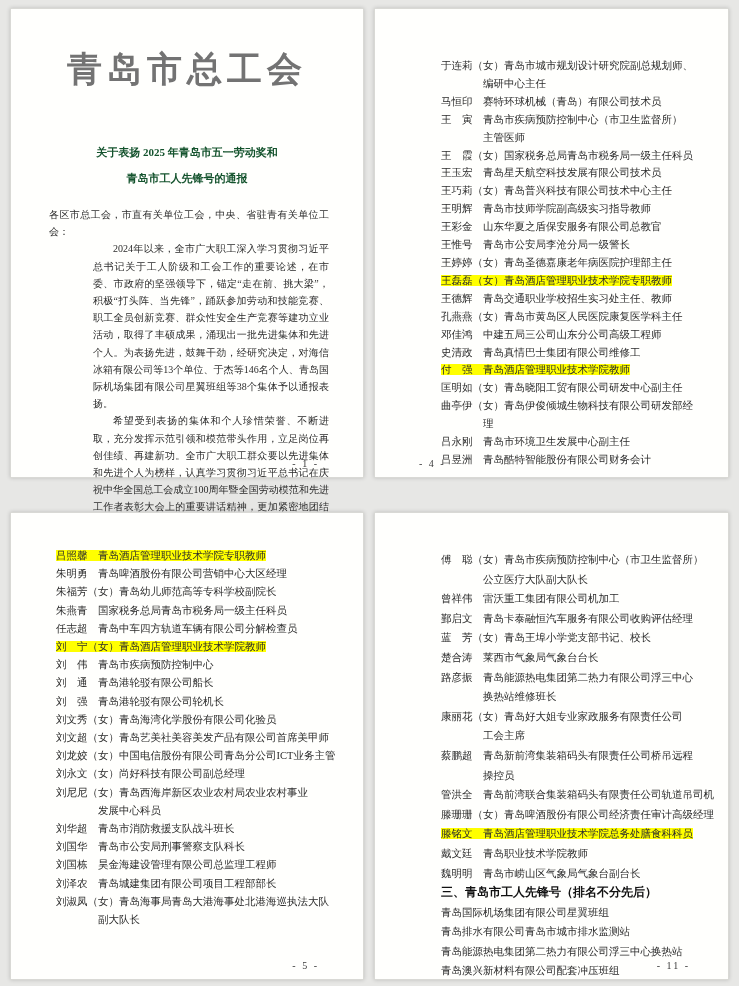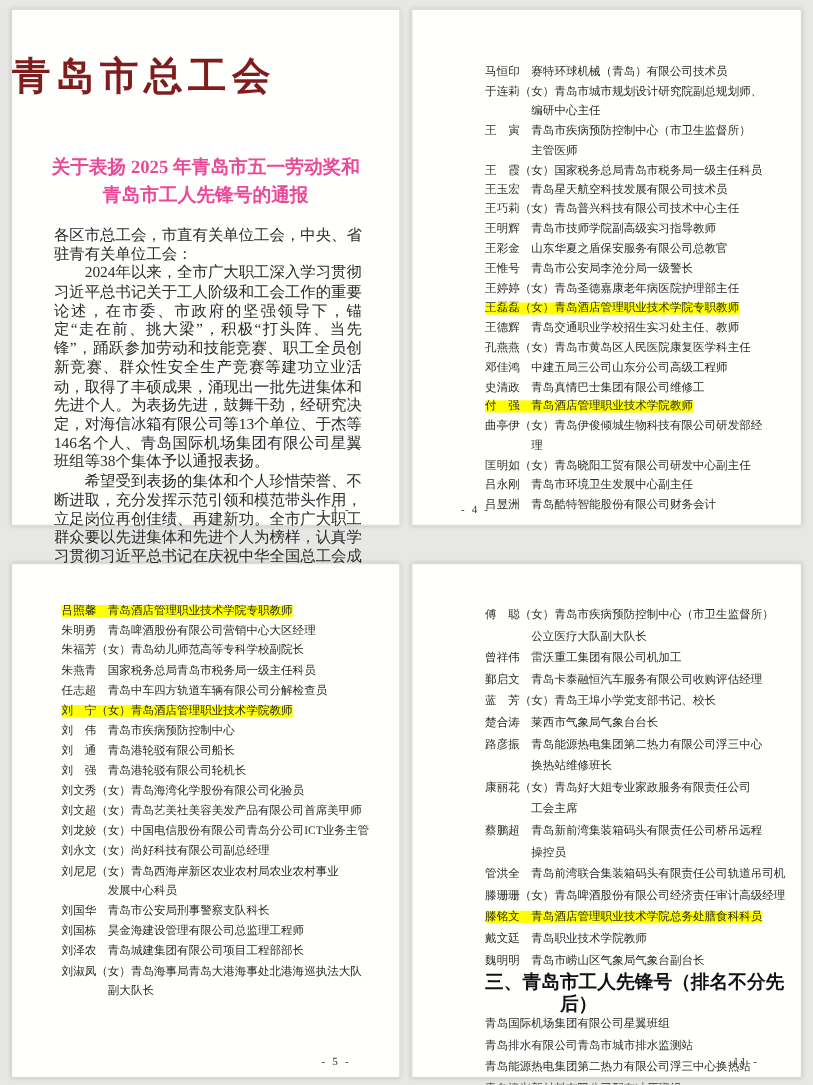--- a/index.html
+++ b/index.html
@@ -7,44 +7,44 @@
        font-family:"Liberation Serif","DejaVu Serif",serif;color:#262626;}
   .canvas{position:relative;width:739px;height:986px;}
   .page{position:absolute;background:#fffffd;border:1px solid #d9d9d5;
         box-shadow:0 0 4px rgba(0,0,0,.18);box-sizing:border-box;}
   .page-tl{left:10px;top:8px;width:354px;height:470px;}
   .page-tr{left:374px;top:8px;width:355px;height:470px;}
   .page-bl{left:10px;top:512px;width:354px;height:468px;}
   .page-br{left:374px;top:512px;width:355px;height:468px;}
 
   
-  .letterhead{position:absolute;top:40px;left:0;right:0;
+  .letterhead{position:absolute;top:40px;left:0;right:0;text-align:center;
               font-weight:900;font-size:35px;letter-spacing:5px;line-height:1.2;
-              color:#7f1d1d;}
+              color:#737373;}
   .doc-title{position:absolute;top:130px;left:0;right:0;text-align:center;
-             font-weight:bold;font-size:17px;line-height:26px;color:#ec4899;}
+             font-weight:bold;font-size:11px;line-height:26px;color:#14532d;}
   .p1-body{position:absolute;top:197px;left:38px;width:280px;
-           font-size:14px;line-height:17.2px;text-align:justify;color:#2b2b2b;}
+           font-size:10px;line-height:17.2px;text-align:justify;color:#2b2b2b;}
   .p1-body p{margin:0;}
-  .p1-body p.indent{text-indent:2em;}
+  .p1-body p.indent{text-indent:2em;margin-left:44px;}
 
   
   .page-num{position:absolute;bottom:8px;font-size:10px;letter-spacing:2px;color:#3a3a3a;}
   .pn-right{right:44px;} .pn-left{left:44px;} .pn-right-11{right:38px;}
 
   
   .name-list{position:absolute;font-size:10.5px;color:#2b2b2b;}
   .list-p4{left:66px;top:48px;width:260px;line-height:17.9px;}
   .list-p5{left:45px;top:34px;width:280px;line-height:18.2px;}
   .list-p11{left:66px;top:37px;width:280px;line-height:19.6px;}
   .entry{white-space:pre-wrap;padding-left:4em;text-indent:-4em;}
   .entry.hl .entry-text{background:#ffff00;}
   .entry.heading{font-weight:bold;
                  font-family:"Liberation Sans","DejaVu Sans",sans-serif;
-                 font-size:17px;color:#111;}
+                 font-size:12px;color:#111;}
 </style>
 </head>
 <body>
 
 <div class="canvas">
 
   <section class="page page-tl">
     <div class="letterhead">青岛市总工会</div>
     <div class="doc-title">
       <span>关于表扬 2025 年青岛市五一劳动奖和</span><br>
@@ -53,40 +53,40 @@
     <div class="p1-body">
       <p>各区市总工会，市直有关单位工会，中央、省驻青有关单位工会：</p>
       <p class="indent">2024年以来，全市广大职工深入学习贯彻习近平总书记关于工人阶级和工会工作的重要论述，在市委、市政府的坚强领导下，锚定“走在前、挑大梁”，积极“打头阵、当先锋”，踊跃参加劳动和技能竞赛、职工全员创新竞赛、群众性安全生产竞赛等建功立业活动，取得了丰硕成果，涌现出一批先进集体和先进个人。为表扬先进，鼓舞干劲，经研究决定，对海信冰箱有限公司等13个单位、于杰等146名个人、青岛国际机场集团有限公司星翼班组等38个集体予以通报表扬。</p>
       <p class="indent">希望受到表扬的集体和个人珍惜荣誉、不断进取，充分发挥示范引领和模范带头作用，立足岗位再创佳绩、再建新功。全市广大职工群众要以先进集体和先进个人为榜样，认真学习贯彻习近平总书记在庆祝中华全国总工会成立100周年暨全国劳动模范和先进工作者表彰大会上的重要讲话精神，更加紧密地团结在以</p>
     </div>
     <div class="page-num pn-right">- 1 -</div>
   </section>
 
   <section class="page page-tr">
     <div class="name-list list-p4">
-        <div class="entry"><span class="entry-text">马恒印　赛特环球机械（青岛）有限公司技术员</span></div>
         <div class="entry"><span class="entry-text">于连莉（女）青岛市城市规划设计研究院副总规划师、
 编研中心主任</span></div>
+        <div class="entry"><span class="entry-text">马恒印　赛特环球机械（青岛）有限公司技术员</span></div>
         <div class="entry"><span class="entry-text">王　寅　青岛市疾病预防控制中心（市卫生监督所）
 主管医师</span></div>
         <div class="entry"><span class="entry-text">王　霞（女）国家税务总局青岛市税务局一级主任科员</span></div>
         <div class="entry"><span class="entry-text">王玉宏　青岛星天航空科技发展有限公司技术员</span></div>
         <div class="entry"><span class="entry-text">王巧莉（女）青岛普兴科技有限公司技术中心主任</span></div>
         <div class="entry"><span class="entry-text">王明辉　青岛市技师学院副高级实习指导教师</span></div>
         <div class="entry"><span class="entry-text">王彩金　山东华夏之盾保安服务有限公司总教官</span></div>
         <div class="entry"><span class="entry-text">王惟号　青岛市公安局李沧分局一级警长</span></div>
         <div class="entry"><span class="entry-text">王婷婷（女）青岛圣德嘉康老年病医院护理部主任</span></div>
         <div class="entry hl"><span class="entry-text">王磊磊（女）青岛酒店管理职业技术学院专职教师</span></div>
         <div class="entry"><span class="entry-text">王德辉　青岛交通职业学校招生实习处主任、教师</span></div>
         <div class="entry"><span class="entry-text">孔燕燕（女）青岛市黄岛区人民医院康复医学科主任</span></div>
         <div class="entry"><span class="entry-text">邓佳鸿　中建五局三公司山东分公司高级工程师</span></div>
         <div class="entry"><span class="entry-text">史清政　青岛真情巴士集团有限公司维修工</span></div>
         <div class="entry hl"><span class="entry-text">付　强　青岛酒店管理职业技术学院教师</span></div>
+        <div class="entry"><span class="entry-text">匡明如（女）青岛晓阳工贸有限公司研发中心副主任</span></div>
         <div class="entry"><span class="entry-text">曲亭伊（女）青岛伊俊倾城生物科技有限公司研发部经理</span></div>
-        <div class="entry"><span class="entry-text">匡明如（女）青岛晓阳工贸有限公司研发中心副主任</span></div>
         <div class="entry"><span class="entry-text">吕永刚　青岛市环境卫生发展中心副主任</span></div>
         <div class="entry"><span class="entry-text">吕昱洲　青岛酷特智能股份有限公司财务会计</span></div>
       </div>
     <div class="page-num pn-left">- 4 -</div>
   </section>
 
   <section class="page page-bl">
     <div class="name-list list-p5">
         <div class="entry hl"><span class="entry-text">吕照馨　青岛酒店管理职业技术学院专职教师</span></div>
         <div class="entry"><span class="entry-text">朱明勇　青岛啤酒股份有限公司营销中心大区经理</span></div>
@@ -96,20 +96,21 @@
         <div class="entry hl"><span class="entry-text">刘　宁（女）青岛酒店管理职业技术学院教师</span></div>
         <div class="entry"><span class="entry-text">刘　伟　青岛市疾病预防控制中心</span></div>
         <div class="entry"><span class="entry-text">刘　通　青岛港轮驳有限公司船长</span></div>
         <div class="entry"><span class="entry-text">刘　强　青岛港轮驳有限公司轮机长</span></div>
         <div class="entry"><span class="entry-text">刘文秀（女）青岛海湾化学股份有限公司化验员</span></div>
         <div class="entry"><span class="entry-text">刘文超（女）青岛艺美社美容美发产品有限公司首席美甲师</span></div>
         <div class="entry"><span class="entry-text">刘龙姣（女）中国电信股份有限公司青岛分公司ICT业务主管</span></div>
         <div class="entry"><span class="entry-text">刘永文（女）尚好科技有限公司副总经理</span></div>
         <div class="entry"><span class="entry-text">刘尼尼（女）青岛西海岸新区农业农村局农业农村事业
 发展中心科员</span></div>
+        <div class="entry"><span class="entry-text">刘华超　青岛市消防救援支队战斗班长</span></div>
         <div class="entry"><span class="entry-text">刘国华　青岛市公安局刑事警察支队科长</span></div>
         <div class="entry"><span class="entry-text">刘国栋　昊金海建设管理有限公司总监理工程师</span></div>
         <div class="entry"><span class="entry-text">刘泽农　青岛城建集团有限公司项目工程部部长</span></div>
         <div class="entry"><span class="entry-text">刘淑凤（女）青岛海事局青岛大港海事处北港海巡执法大队
 副大队长</span></div>
       </div>
     <div class="page-num pn-right">- 5 -</div>
   </section>
 
   <section class="page page-br">

